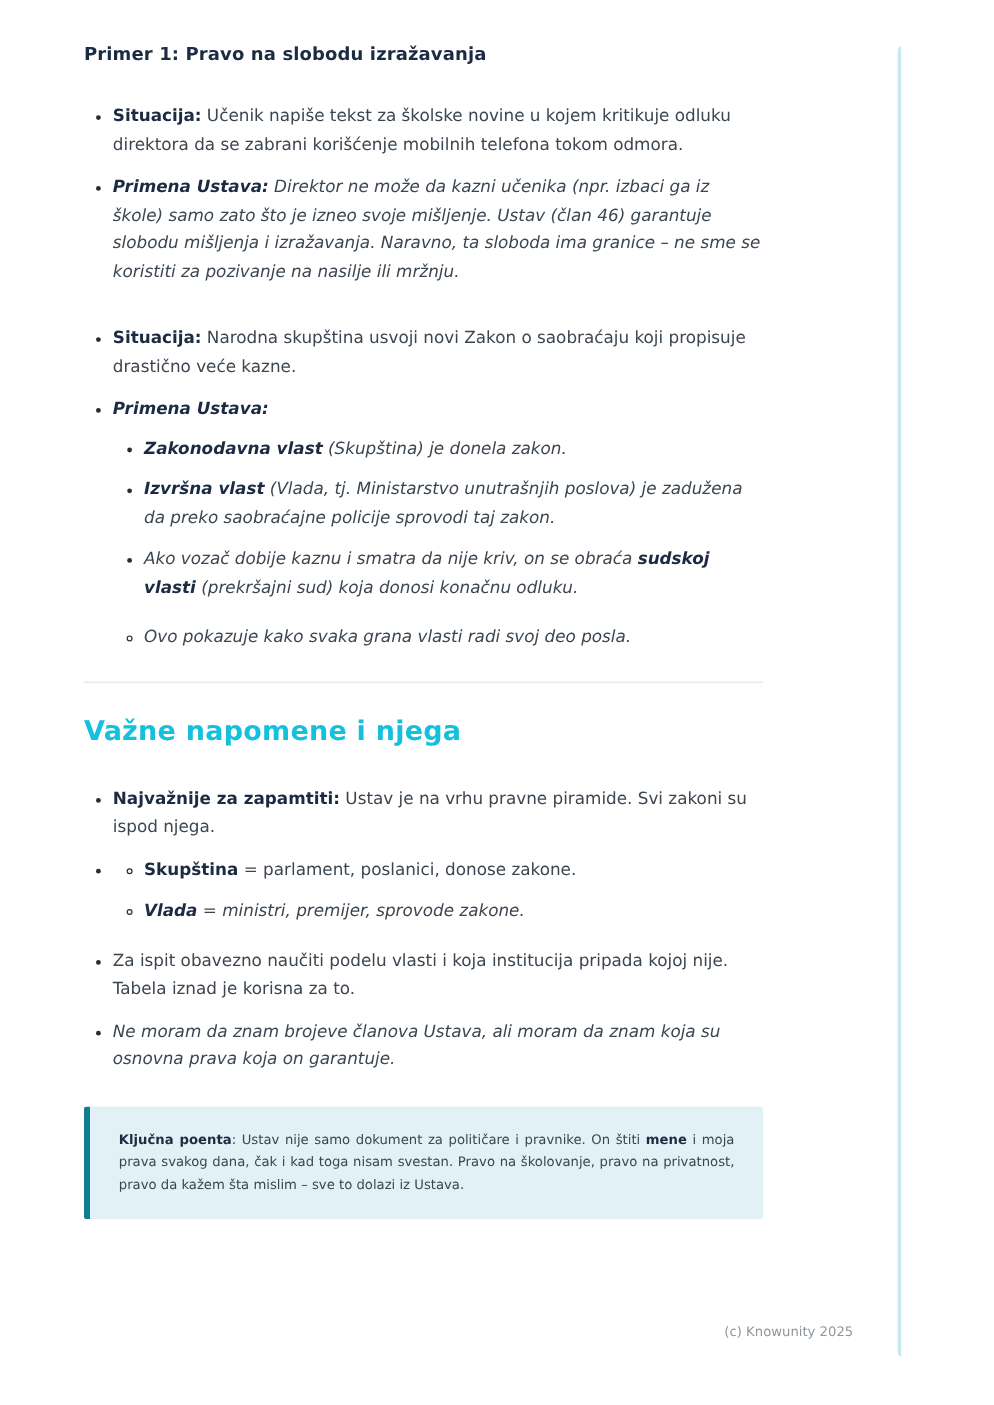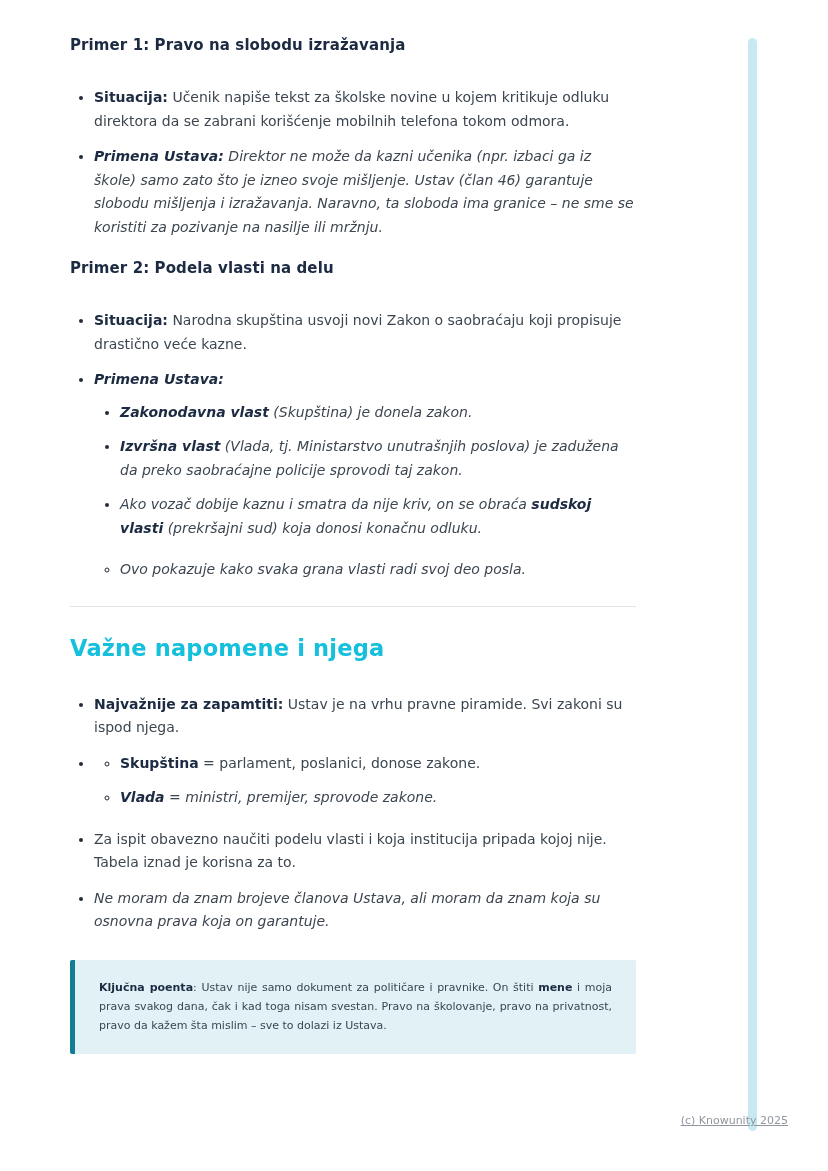--- a/index.html
+++ b/index.html
@@ -2,21 +2,21 @@
 <html style="--accent: #14c0dc; --heading: #1c2b42; --body_text: #3c4650; --callout_bg: #e1f1f5; --callout_border: #107d92; --accent_bar: #c9e9f2; --divider: #e3e3e3; --credit: #8f969d;"><head>
 <meta charset="utf-8">
 <style>
   html, body {
     margin: 0;
     padding: 0;
     background: #ffffff;
   }
   .page {
     position: relative;
-    width: 828px;
+    width: 751px;
     height: 1171px;
     background: #ffffff;
     font-family: "DejaVu Sans", "Liberation Sans", sans-serif;
     overflow: hidden;
     color: var(--body_text, #3c4650);
   }
   .content {
     position: absolute;
     left: 70px;
     top: 36px;
@@ -71,25 +71,24 @@
   .callout-text {
     margin: 0;
     font-size: 11px;
     line-height: 1.75;
     text-align: justify;
     color: var(--body_text, #3c4650);
   }
   .credit {
     position: absolute;
     right: 40px;
-    bottom: 44px;
+    bottom: 55px;
     font-size: 11px;
     color: var(--credit, #8f969d);
     z-index: 2;
-    text-decoration: underline;
   }
   .accent-bar {
     position: absolute;
     left: 748px;
     top: 38px;
     width: 9px;
     height: 1093px;
     border-radius: 5px;
     background: var(--accent_bar, #c9e9f2);
     z-index: 1;
@@ -105,21 +104,20 @@
     <h3 class="h3">Primer 1: Pravo na slobodu izražavanja</h3>
     <ul class="list">
       <li class="li">
         <span class="li-text"><strong>Situacija:</strong><span> Učenik napiše tekst za školske novine u kojem kritikuje odluku direktora da se zabrani korišćenje mobilnih telefona tokom odmora.</span></span>
       </li>
       <li class="li">
         <span class="li-text"><strong>Primena Ustava:</strong><span> Direktor ne može da kazni učenika (npr. izbaci ga iz škole) samo zato što je izneo svoje mišljenje. Ustav (član 46) garantuje slobodu mišljenja i izražavanja. Naravno, ta sloboda ima granice – ne sme se koristiti za pozivanje na nasilje ili mržnju.</span></span>
       </li>
     </ul>
 
-    <h3 class="h3">Primer 2: Podela vlasti na delu</h3>
     <ul class="list">
       <li class="li">
         <span class="li-text"><strong>Situacija:</strong><span> Narodna skupština usvoji novi Zakon o saobraćaju koji propisuje drastično veće kazne.</span></span>
       </li>
       <li class="li">
         <span class="li-text"><strong>Primena Ustava:</strong></span>
         <ul class="list nested">
           <li class="li">
             <span class="li-text"><strong>Zakonodavna vlast</strong><span> (Skupština) je donela zakon.</span></span>
           </li>

